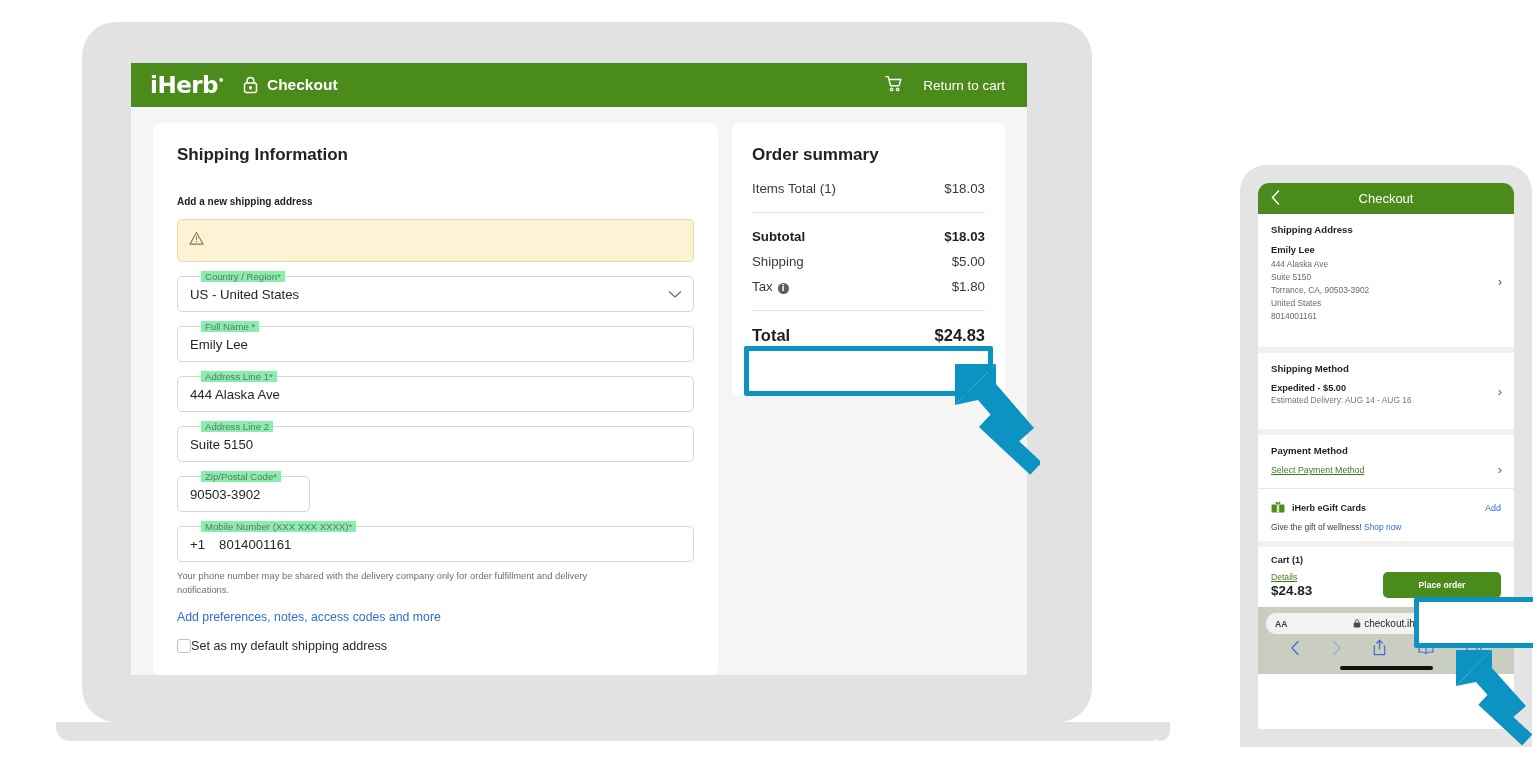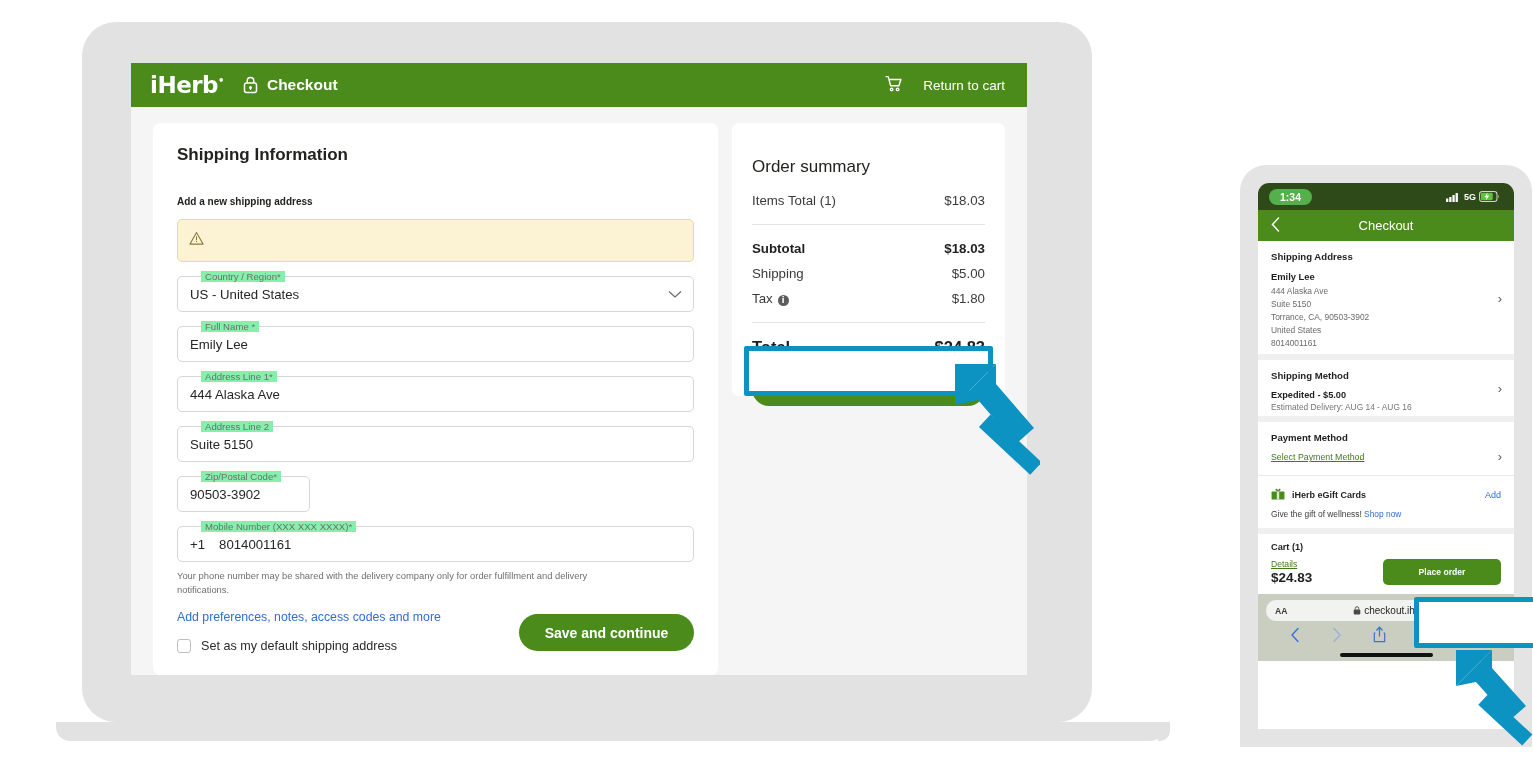--- a/index.html
+++ b/index.html
@@ -99,37 +99,37 @@
   .f-state { width: 133px; }
   .f-zip { width: 133px; }
 
   .note {
     margin-top: 7px; font-size: 9.4px; color: #6f6f6f; line-height: 1.5;
     max-width: 430px;
   }
   .linkline {
     margin-top: 13px; font-size: 12.3px; color: #2f6fd0; cursor: pointer;
   }
-  .chkrow { margin-top: 15px; display: flex; align-items: center; gap: 10px; }
+  .chkrow { margin-top: 15px; display: flex; align-items: center; }
   .chkbox {
     width: 14px; height: 14px; border: 1px solid #c0c0c0; border-radius: 3px; background:#fff;
   }
   .chklabel { font-size: 12.6px; color: #2a2a2a; }
 
   .btn-green {
     background: #4a8b1c; color: #fff; border: none;
     border-radius: 19px; font-weight: bold;
     font-family: "Liberation Sans", sans-serif;
     cursor: pointer;
   }
   .save-wrap { position: absolute; right: 24px; bottom: 24px; }
   .btn-save { width: 175px; height: 37px; font-size: 14px; }
 
   
-  .os-title { font-size: 17px; font-weight: normal; color: #22221f; margin-top: 12px; }
+  .os-title { font-size: 17px; font-weight: bold; color: #22221f; }
   .os-row { display: flex; justify-content: space-between; align-items:center; margin-top: 16px; font-size: 13.3px; color: #3a3a3a; }
   .os-row.bold { font-weight: bold; color: #1f1f1f; }
   .os-row.tight { margin-top: 10px; }
   .os-sep { height: 1px; background: #e3e3e3; margin-top: 16px; }
   .os-total { display: flex; justify-content: space-between; margin-top: 15px; font-size: 16.5px; font-weight: bold; color: #1f1f1f; }
   .os-btn-zone { margin-top: 15px; display: flex; justify-content: center; }
   .btn-place { width: 233px; height: 34px; font-size: 14px; }
   .info-i {
     display: inline-flex; align-items:center; justify-content:center;
     width: 11px; height: 11px; border-radius: 50%;
@@ -176,21 +176,21 @@
   .p-stat-right { display: flex; align-items: center; gap: 3px; }
   .p-5g { color: #fff; font-size: 9px; font-weight: bold; }
   .p-nav {
     height: 31px; background: #4a8b1c;
     display: flex; align-items: center; position: relative;
     color: #fff;
   }
   .p-back { position: absolute; left: 13px; font-size: 15px; }
   .p-nav-title { width: 100%; text-align: center; font-size: 13px; }
 
-  .p-sec { padding: 10px 13px 4px 13px; background: #fff; position: relative; }
+  .p-sec { padding: 10px 13px 24px 13px; background: #fff; position: relative; }
   .p-sec-div { height: 6px; background: #f0f0f0; }
   .p-hr { height: 1px; background: #e8e8e8; }
   .p-h { font-size: 9.6px; font-weight: bold; color: #1f1f1f; }
   .p-name { font-size: 9.4px; font-weight: bold; color: #1f1f1f; margin-top: 9px; }
   .p-addr { font-size: 8.4px; color: #6a6a6a; line-height: 1.55; margin-top: 3px; }
   .p-chev { position: absolute; right: 12px; top: 50%; transform: translateY(-50%); color: #5c5c5c; font-size: 13px; }
   .p-sm-title { font-size: 9.2px; font-weight: bold; color: #1f1f1f; margin-top: 9px; }
   .p-sm-sub { font-size: 8.4px; color: #757575; margin-top: 2px; }
   .p-link-green { font-size: 8.8px; color: #3f7a1c; text-decoration: underline; margin-top: 9px; display:inline-block; }
   .p-gift-row { display: flex; align-items: center; gap: 7px; margin-top: 2px; }
@@ -311,23 +311,20 @@
 
         <div class="note">Your phone number may be shared with the delivery company only for order fulfillment and delivery notifications.</div>
 
         <div class="linkline">Add preferences, notes, access codes and more</div>
 
         <div class="chkrow">
           <span class="chkbox"></span>
           <span class="chklabel">Set as my default shipping address</span>
         </div>
 
-        <div class="save-wrap">
-          <button class="btn-green btn-save">Save and continue</button>
-        </div>
       </div>
 
       <div class="card col-right">
         <div class="os-title">Order summary</div>
 
         <div class="os-row">
           <span>Items Total (1)</span>
           <span>$18.03</span>
         </div>
 
@@ -367,42 +364,20 @@
 
   <svg class="arrow" style="left:950px;top:350px;" width="90" height="135" viewBox="0 0 90 135">
     <path d="M5 55 L46 14 L46 34 L84 78 L66 94 L28 50 L5 55 Z" fill="#0d93c2"></path>
     <path d="M5 55 L5 14 L46 14 Z" fill="#0d93c2"></path>
     <rect x="52" y="60" width="17" height="70" transform="rotate(-47 60 95)" fill="#0d93c2"></rect>
   </svg>
 
   <div class="phone-body"></div>
   <div class="phone-screen">
 
-    <div class="p-status">
-      <span class="p-time">1:34</span>
-      <span class="p-stat-right">
-        <span>
-          <svg width="15" height="10" viewBox="0 0 15 10">
-              <rect x="0" y="6.5" width="2.3" height="3.5" fill="#fff"></rect>
-              <rect x="3.2" y="5" width="2.3" height="5" fill="#fff"></rect>
-              <rect x="6.4" y="3" width="2.3" height="7" fill="#fff"></rect>
-              <rect x="9.6" y="1" width="2.3" height="9" fill="#fff"></rect>
-            </svg>
-        </span>
-        <span class="p-5g">5G</span>
-        <span>
-          <svg width="22" height="11" viewBox="0 0 24 12">
-              <rect x="0.6" y="0.6" width="19" height="10.8" rx="3" fill="none" stroke="#cfd8c8" stroke-width="1.1"></rect>
-              <rect x="2" y="2" width="13" height="8" rx="1.6" fill="#5cc23f"></rect>
-              <path d="M21 4.2v3.6a2.6 2.6 0 0 0 0-3.6z" fill="#cfd8c8"></path>
-              <path d="M9.6 1.6 5.8 6.8h2.6l-1 3.6L11.3 5h-2.6z" fill="#fff"></path>
-            </svg>
-        </span>
-      </span>
-    </div>
 
     <div class="p-nav">
       <span class="p-back">
         <svg width="9" height="15" viewBox="0 0 9 15">
             <path d="M7.5 1 1.5 7.5 7.5 14" fill="none" stroke="#fff" stroke-width="1.5" stroke-linecap="round"></path>
           </svg>
       </span>
       <span class="p-nav-title">Checkout</span>
     </div>
 

